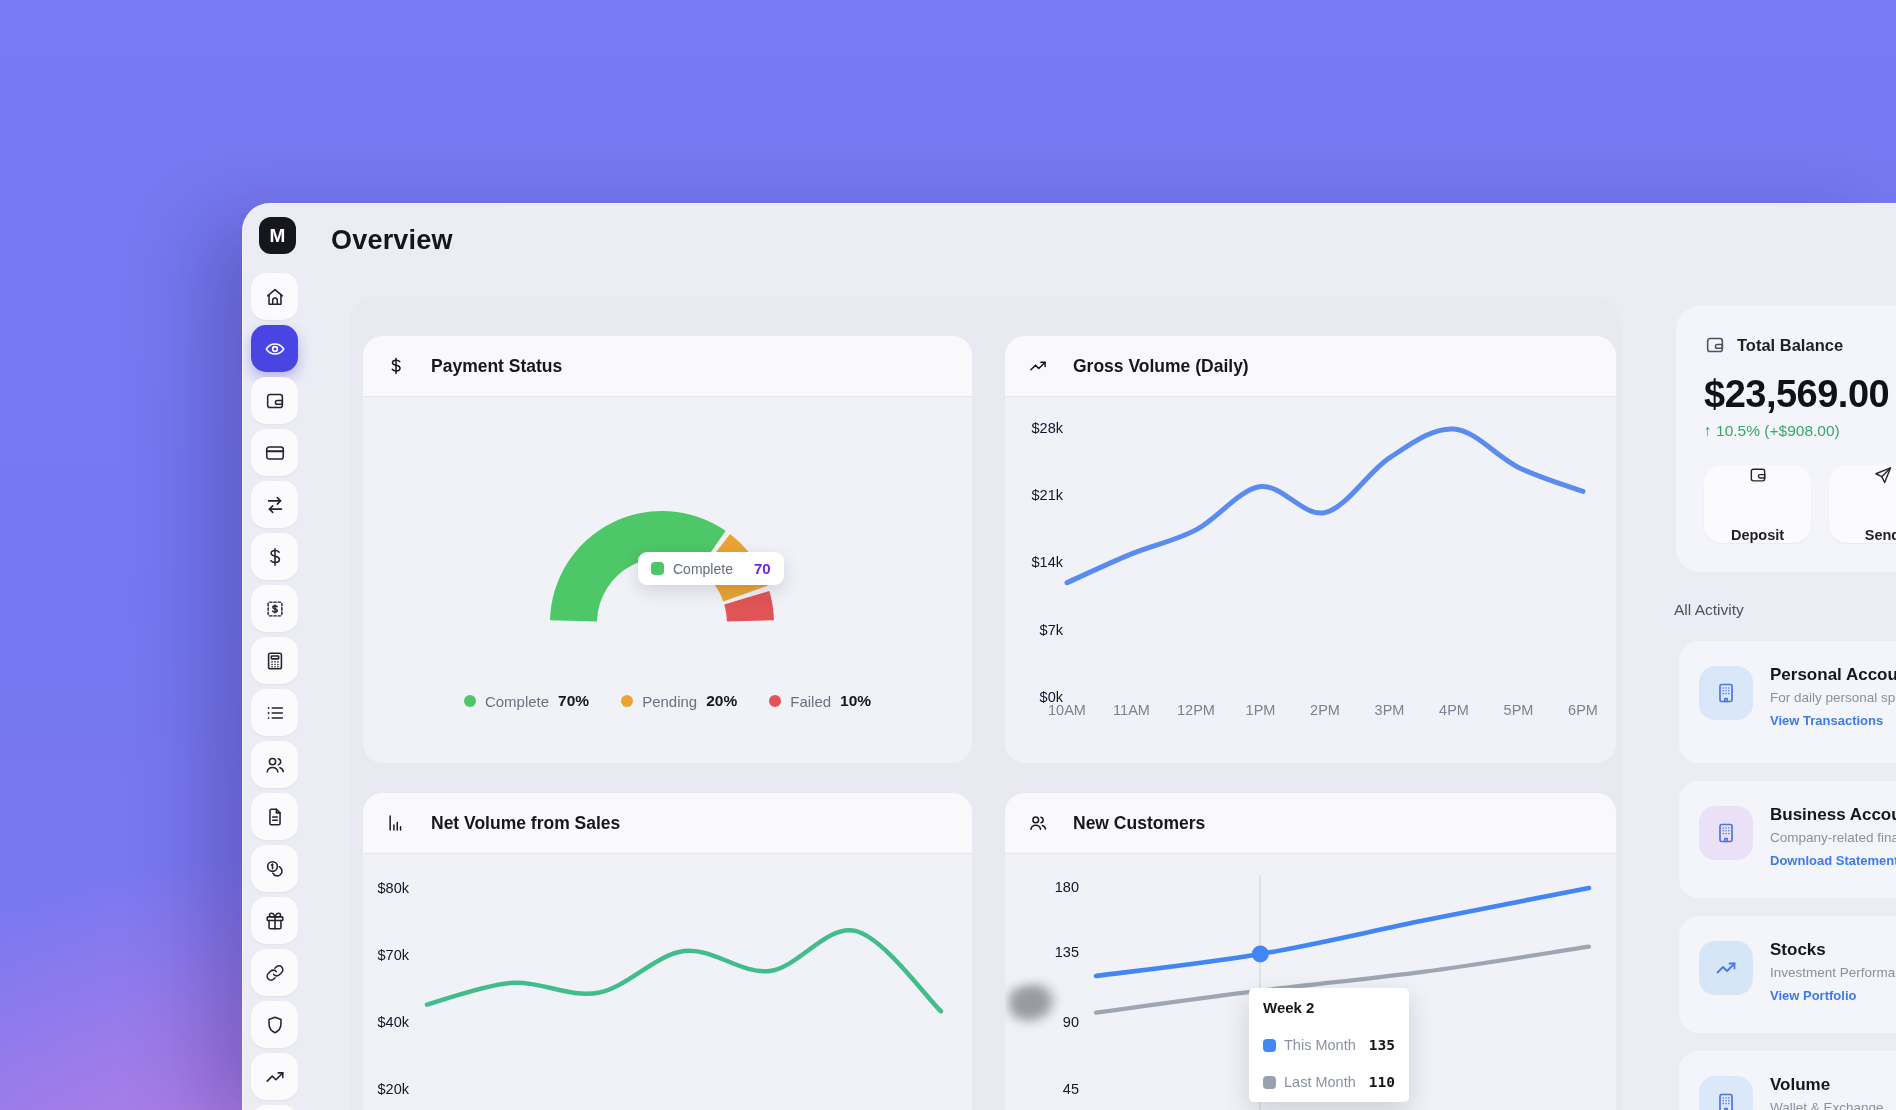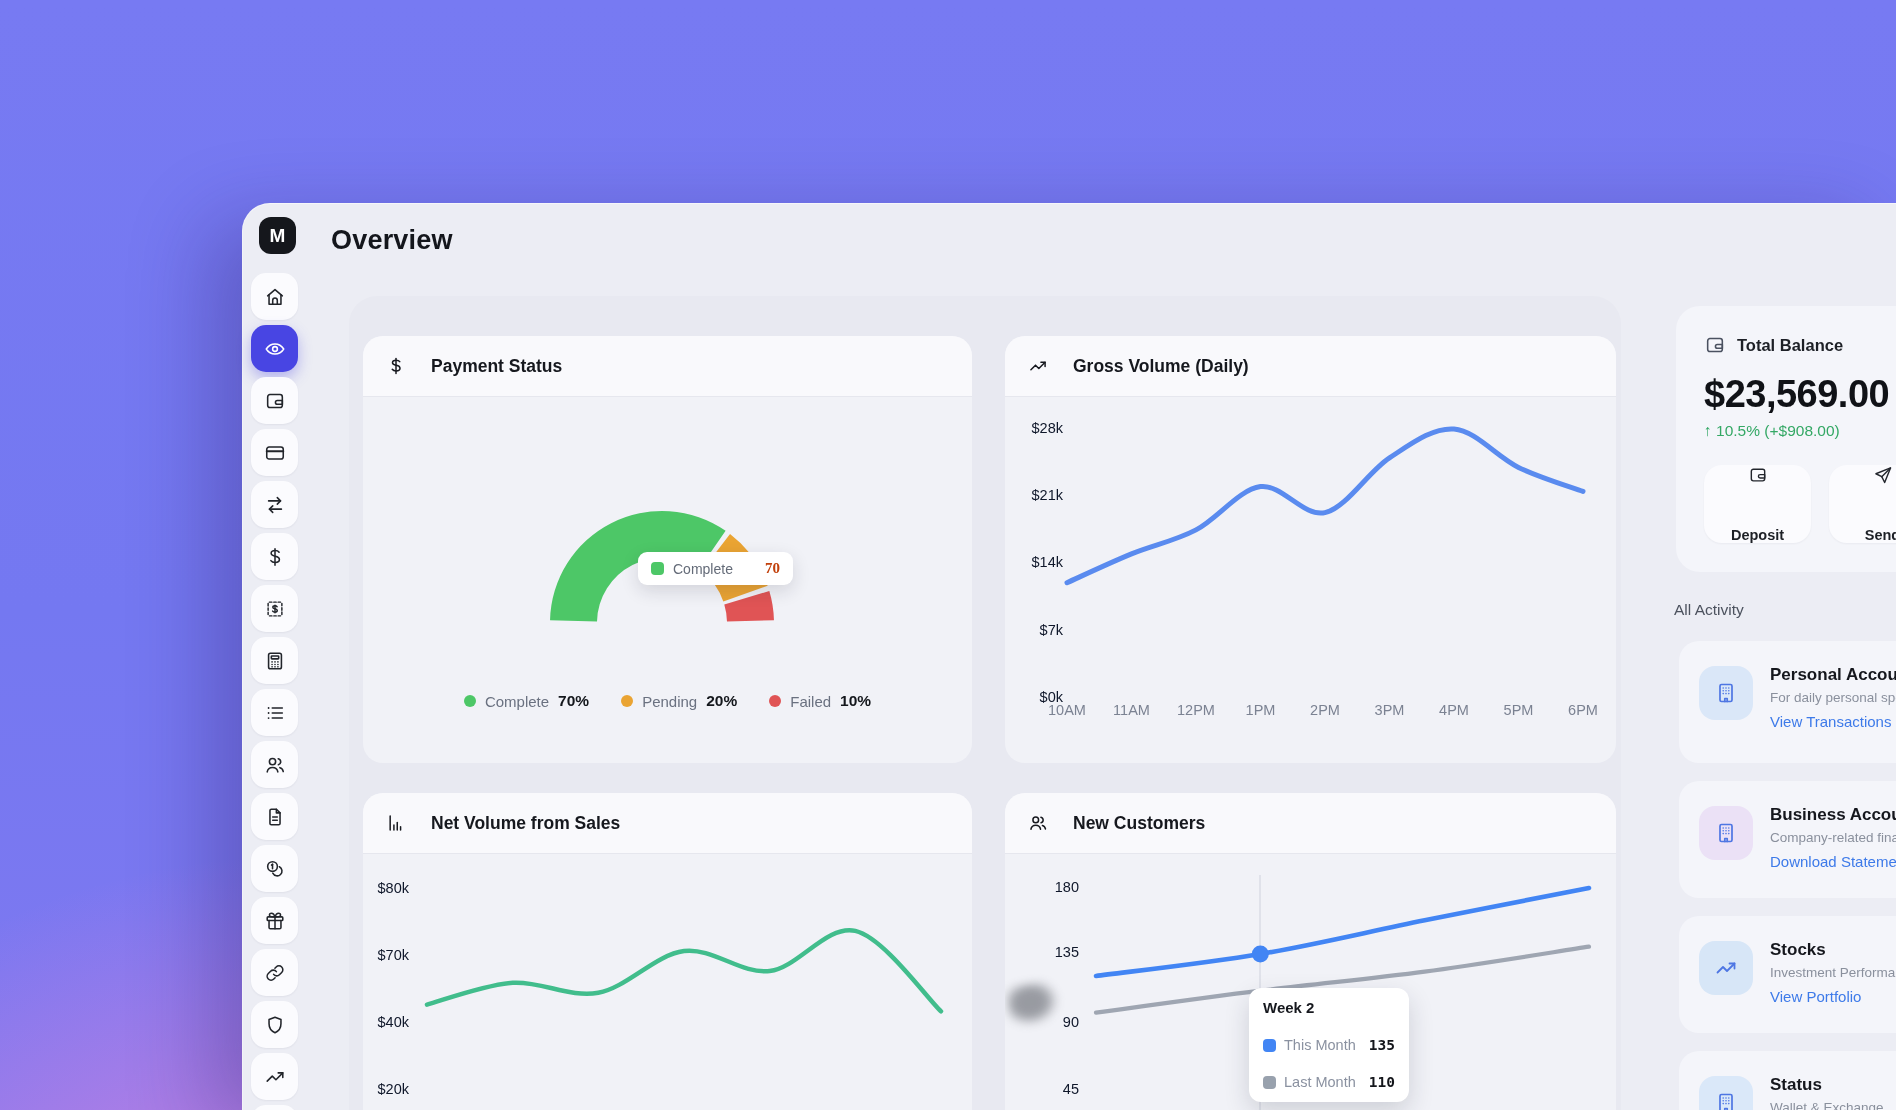--- a/index.html
+++ b/index.html
@@ -54,32 +54,32 @@
   .xticks{position:absolute;left:35px;top:366px;width:570px;display:flex;justify-content:space-between}
   .xticks span{width:54px;text-align:center;color:#7B8292;font-size:14.5px}
 
   
   .gauge-tooltip{
     position:absolute;left:275px;top:216px;height:33px;padding:0 13px;background:#fff;border-radius:9px;
     display:flex;align-items:center;gap:9px;box-shadow:0 6px 18px rgba(25,30,50,.14);z-index:3;
   }
   .sq{width:13px;height:13px;border-radius:4px;flex:none}
   .gt-lbl{font-size:14px;color:#646B78}
-  .gt-val{font-size:15px;font-weight:700;font-family:Liberation Serif, serif;color:#c2410c;margin-left:23px}
+  .gt-val{font-size:15px;font-weight:700;font-family:Liberation Sans, sans-serif;color:#6d28d9;margin-left:12px}
   .gauge-legend{position:absolute;left:0;right:0;top:356px;display:flex;justify-content:center;gap:32px;align-items:center}
   .leg-item{display:flex;align-items:center;gap:9px}
   .leg-dot{width:12px;height:12px;border-radius:50%}
   .leg-lbl{font-size:15px;color:#6A7180}
   .leg-val{font-size:15.5px;font-weight:700;color:#14171C}
 
   
   .gridline-v{position:absolute;top:82px;width:2px;height:345px;background:#E0E2EA;z-index:1}
   #cust-svg{z-index:2}
   .cust-tooltip{
-    position:absolute;left:244px;top:195px;width:160px;padding:11px 14px 12px;background:#fff;border-radius:12px;
+    position:absolute;left:244px;top:195px;width:160px;padding:11px 14px 12px;background:#fff;border-radius:5px;
     box-shadow:0 10px 26px rgba(25,30,50,.16);z-index:4;
   }
   .tt-title{font-size:15px;font-weight:700;color:#16181E;margin-bottom:6px}
   .tt-row{display:flex;align-items:center;gap:8px;margin-top:21px}
   .tt-lbl{font-size:14.5px;color:#8A91A0;white-space:nowrap}
   .tt-val{font-size:14.5px;font-weight:700;font-family:"DejaVu Sans Mono",monospace;color:#14161B;margin-left:auto}
   .smudge{
     position:absolute;left:2px;top:190px;width:52px;height:42px;filter:blur(4px);opacity:.5;z-index:3;
     background:radial-gradient(ellipse at 45% 45%, #41454d 0 38%, transparent 72%);transform:rotate(-9deg);
   }
@@ -102,21 +102,21 @@
     position:absolute;left:1436px;width:320px;background:#F4F5FA;border-radius:20px;
     padding:24px 20px 0;display:flex;gap:17px;align-items:flex-start;
   }
   #act-0{top:437px;height:122px}
   #act-1{top:577px;height:117px}
   #act-2{top:712px;height:117px}
   #act-3{top:847px;height:140px}
   .tile{width:54px;height:54px;border-radius:16px;display:flex;align-items:center;justify-content:center;flex:none;color:#4E76E3;margin-top:1px}
   .act-title{font-size:17px;font-weight:700;color:#15171D;white-space:nowrap}
   .act-sub{font-size:13.5px;color:#8A909D;margin-top:5px;white-space:nowrap}
-  .act-link{font-size:15px;font-weight:400;color:#3D7AE9;margin-top:8px;white-space:nowrap;display:inline-block;cursor:pointer}
+  .act-link{font-size:13px;font-weight:700;color:#3D7AE9;margin-top:8px;white-space:nowrap;display:inline-block;cursor:pointer}
 </style>
 </head>
 <body>
 
 <div class="dashboard">
 
   <div class="logo">M</div>
   <div class="page-title">Overview</div>
 
   <nav class="sidebar">
@@ -478,19 +478,19 @@
               <circle cx="12" cy="9.8" r="0.8"></circle>
               <circle cx="14.8" cy="9.8" r="0.8"></circle>
               <circle cx="9.2" cy="12.6" r="0.8"></circle>
               <circle cx="12" cy="12.6" r="0.8"></circle>
               <circle cx="14.8" cy="12.6" r="0.8"></circle>
             </g>
             <path d="M10.8 20.5v-3h2.4v3"></path>
           </svg>
       </div>
       <div>
-        <div class="act-title">Status</div>
+        <div class="act-title">Volume</div>
         <div class="act-sub">Wallet &amp; Exchange</div>
         <span class="act-link"></span>
       </div>
     </div>
   </aside>
 </div>
 
 </body></html>

